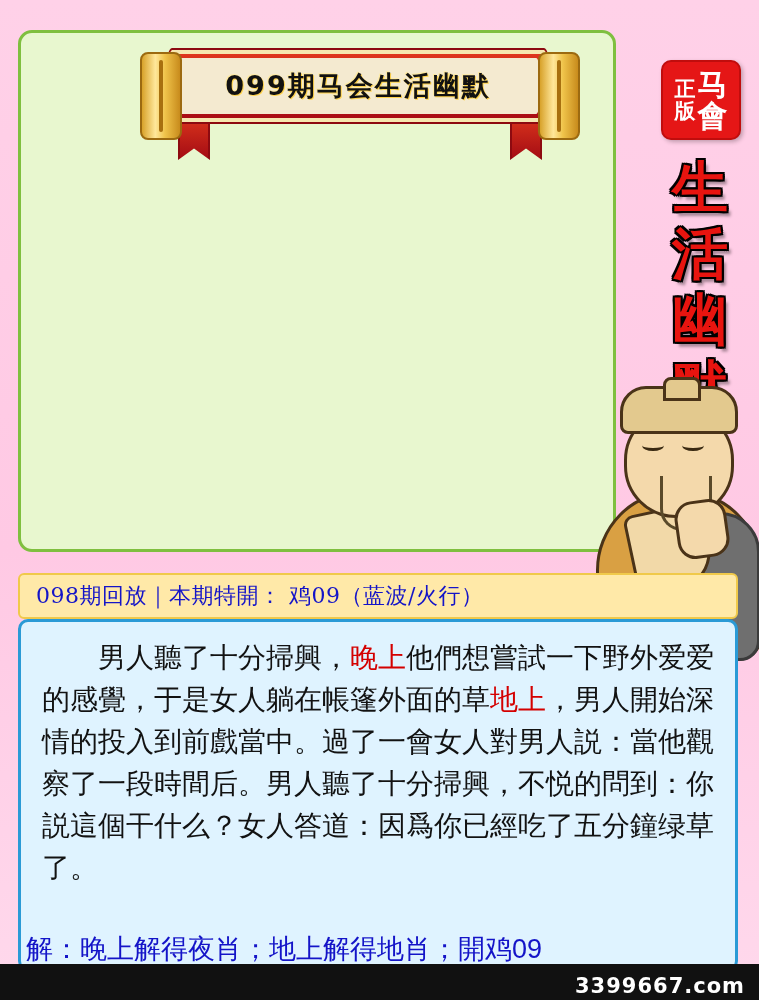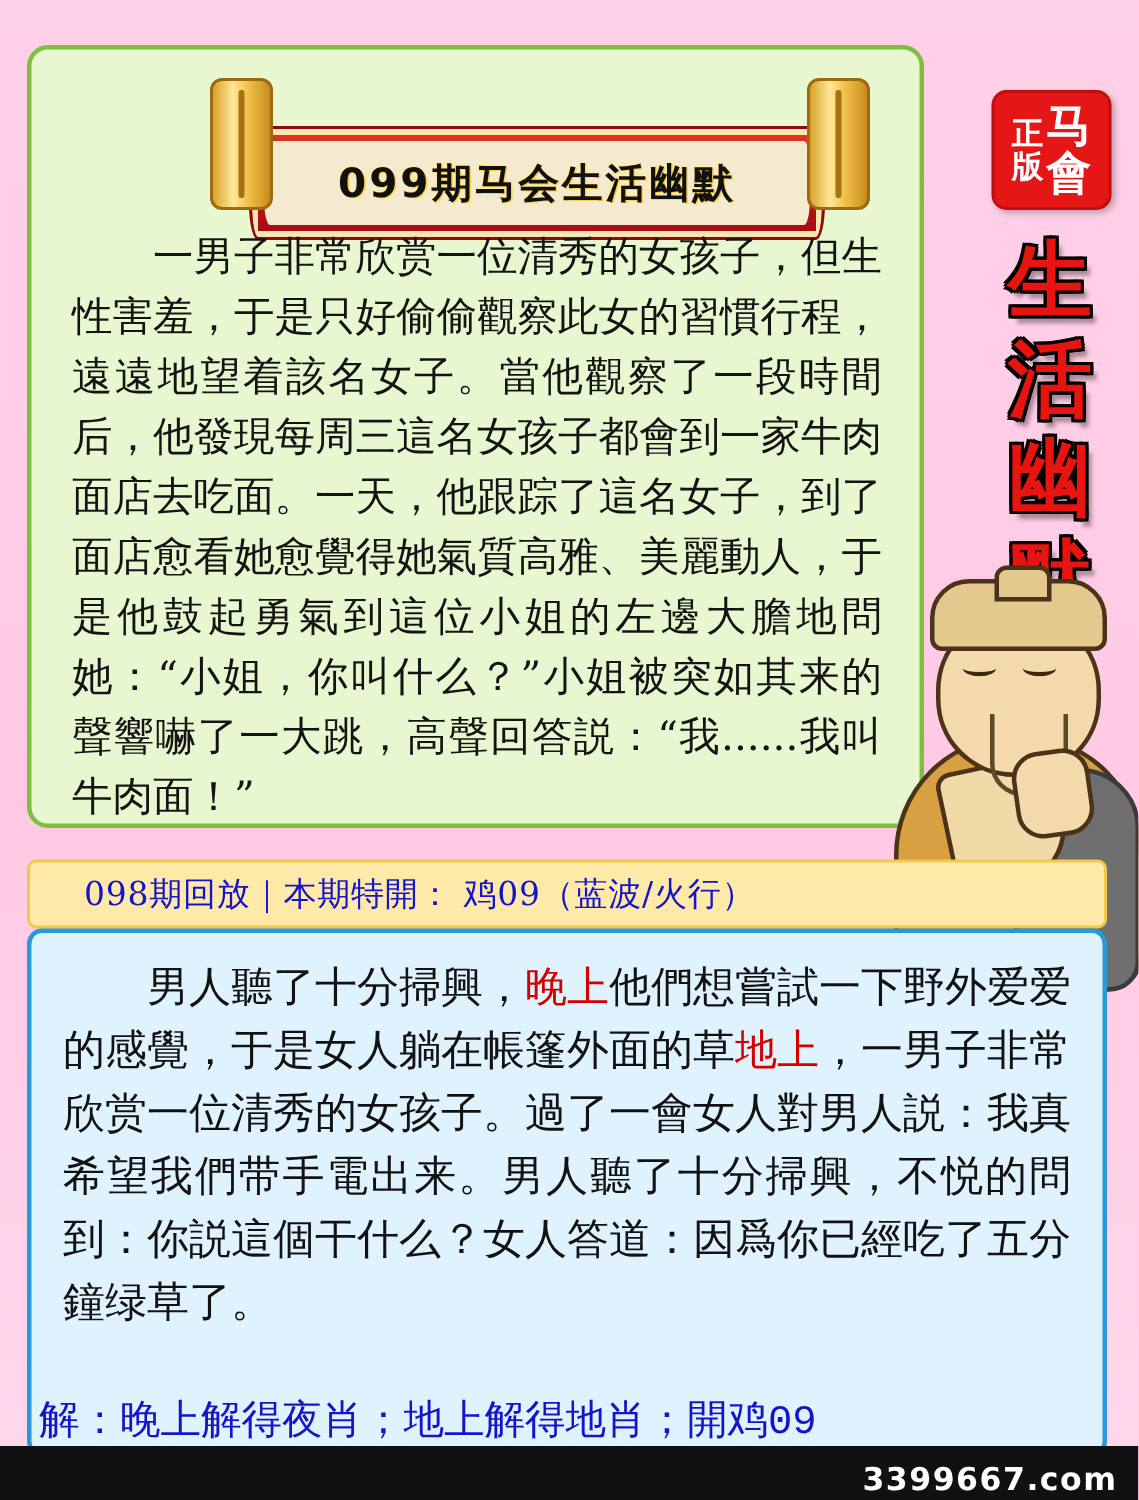--- a/index.html
+++ b/index.html
@@ -68,21 +68,20 @@
   .banner-body {
     position: absolute;
     left: 26px;
     right: 30px;
     top: 0;
     height: 72px;
     background: linear-gradient(180deg,#e23a1d 0%, #c2121a 55%, #a50d14 100%);
     border: 2px solid #8d0a10;
     border-radius: 6px / 24px;
     box-shadow: inset 0 0 0 4px #f6e7b0;
-    margin-top: 36px;
   }
   .banner-inner {
     position: absolute;
     left: 8px;
     right: 8px;
     top: 8px;
     bottom: 8px;
     background: #f4ead0;
     border-radius: 4px / 18px;
     display: flex;
@@ -288,21 +287,21 @@
     left: 18px;
     top: 573px;
     width: 720px;
     height: 46px;
     background: #ffe9a8;
     border: 2px solid #f0c94a;
     border-radius: 6px;
     display: flex;
     align-items: center;
     box-sizing: border-box;
-    padding-left: 36px;
+    padding-left: 16px;
   }
   .strip-text {
     font-family: "DejaVu Serif", "Liberation Serif", serif;
     font-size: 22px;
     color: #1414c8;
     letter-spacing: 0.5px;
     white-space: nowrap;
   }
 
   
@@ -329,21 +328,21 @@
     text-align: justify;
     text-indent: 56px;
   }
   .bottom-text .hl { color: #d40000; }
 
   .answer-line {
     position: absolute;
     left: 26px;
     top: 932px;
     width: 700px;
-    font-family: Liberation Mono, monospace;
+    font-family: Liberation Sans, sans-serif;
     font-size: 27px;
     line-height: 34px;
     color: #1414c8;
     white-space: nowrap;
   }
 
   
   .footer {
     position: absolute;
     left: 0;
@@ -375,21 +374,20 @@
     <div class="banner-ribbon r"></div>
     <div class="banner-body">
       <div class="banner-inner">
         <span class="banner-text">099期马会生活幽默</span>
       </div>
     </div>
     <div class="banner-roll left"></div>
     <div class="banner-roll right"></div>
   </div>
 
-  <div class="top-text">一男子非常欣赏一位清秀的女孩子，但生性害羞，于是只好偷偷觀察此女的習慣行程，遠遠地望着該名女子。當他觀察了一段時間后，他發現每周三這名女孩子都會到一家牛肉面店去吃面。一天，他跟踪了這名女子，到了面店愈看她愈覺得她氣質高雅、美麗動人，于是他鼓起勇氣到這位小姐的左邊大膽地問她：“小姐，你叫什么？”小姐被突如其来的聲響嚇了一大跳，高聲回答説：“我......我叫牛肉面！”</div>
 
   <div class="stamp">
     <div class="col small">
       <span>正</span>
       <span>版</span>
     </div>
     <div class="col big">
       <span>马</span>
       <span>會</span>
     </div>
@@ -414,21 +412,21 @@
     <div class="hand"></div>
   </div>
 
   <div class="strip">
     <span class="strip-text">098期回放｜本期特開：  鸡09（蓝波/火行）</span>
   </div>
 
   <div class="bottom-panel"></div>
 
   <div class="bottom-text">
-    <span>男人聽了十分掃興，</span><span class="hl">晚上</span><span>他們想嘗試一下野外爱爱的感覺，于是女人躺在帳篷外面的草</span><span class="hl">地上</span><span>，一男子非常欣赏一位清秀的女孩子。過了一會女人對男人説：我真希望我們带手電出来。男人聽了十分掃興，不悦的問到：你説這個干什么？女人答道：因爲你已經吃了五分鐘绿草了。</span>
+    <span>男人聽了十分掃興，</span><span class="hl">晚上</span><span>他們想嘗試一下野外爱爱的感覺，于是女人躺在帳篷外面的草</span><span class="hl">地上</span><span>，男人開始深情的投入到前戲當中。過了一會女人對男人説：當他觀察了一段時間后。男人聽了十分掃興，不悦的問到：你説這個干什么？女人答道：因爲你已經吃了五分鐘绿草了。</span>
   </div>
 
   <div class="answer-line">解：晚上解得夜肖；地上解得地肖；開鸡09</div>
 
   <div class="footer"></div>
   <div class="footer-text">3399667.com</div>
 
 </div>
 
 </body></html>

